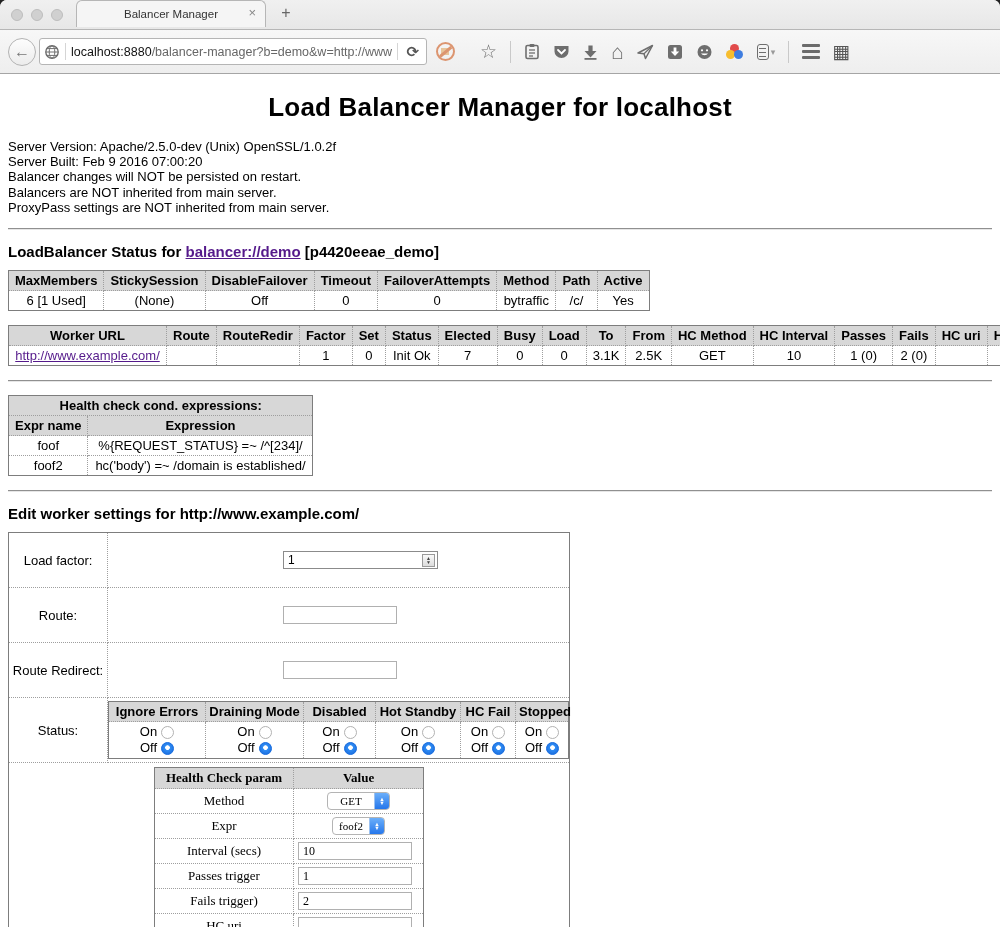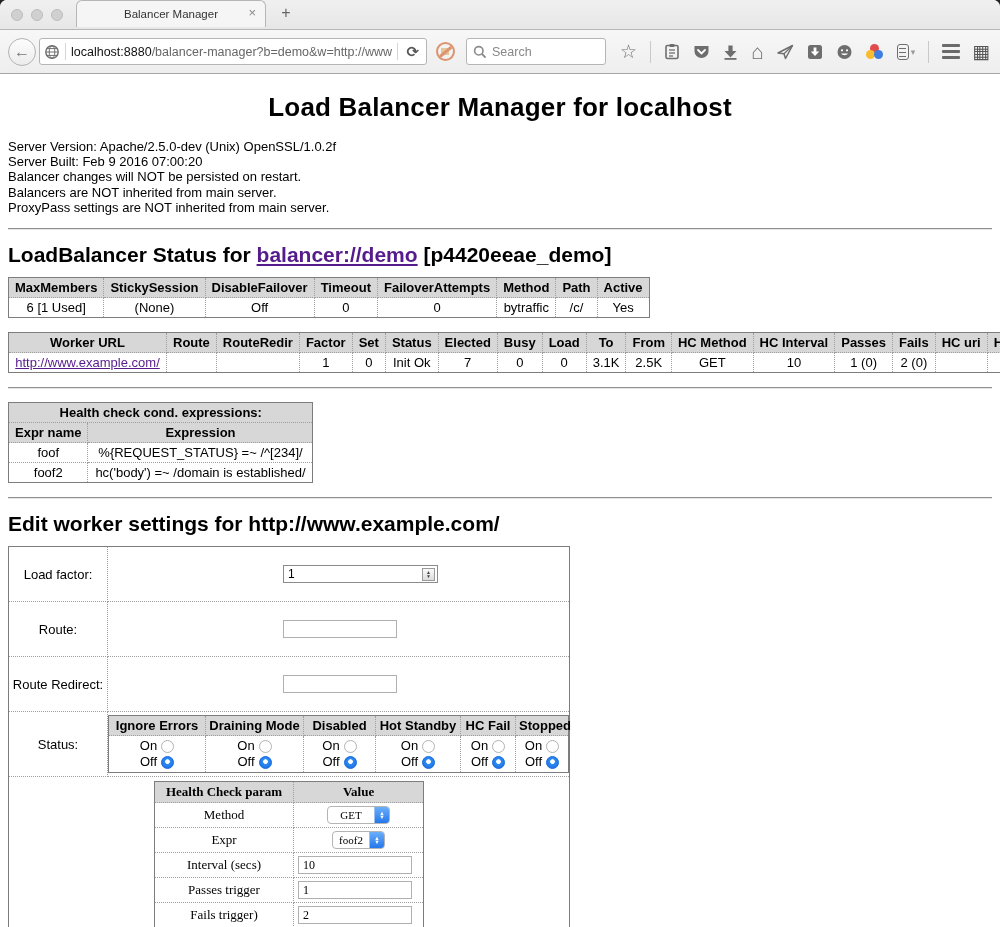--- a/index.html
+++ b/index.html
@@ -43,21 +43,21 @@
   .tb-sep { width:1px; height:22px; background:#c9c9c9; margin-left:13px; }
   .hamburger { margin-left:13px; width:18px; display:flex; flex-direction:column; gap:3px; }
   .hamburger i { height:3px; background:#6b6b6b; border-radius:1px; }
   .grid-ic { font-size:19px; color:#555; margin-left:12px; }
 
   
   .content { background:#fff; padding:4px 8px 0 8px; color:#000; }
   h1.pgtitle { font-size:26px; font-weight:bold; margin:14px 0 16px 0; letter-spacing:0.2px;text-align:center; }
   .infoline { font-size:13px; line-height:15.2px; }
   hr.rule { border:0; border-top:1px solid #909090; border-bottom:1px solid #e6e6e6; margin:13px 0; }
-  h3.sect { font-size:21px; font-weight:bold; margin:8px 0 10px 0; }
+  h3.sect { font-size:15px; font-weight:bold; margin:8px 0 10px 0; }
   h3.sect a { color:#551a8b; }
   table.dt { border-collapse:collapse; border:1px solid #7d7d7d; font-size:13px; margin-bottom:14px; }
   table.dt th { background:#d7d7d7; border:1px dotted #9e9e9e; padding:2px 6px; font-weight:bold; text-align:center; white-space:nowrap; }
   table.dt td { border:1px dotted #9e9e9e; padding:2px 6px; text-align:center; white-space:nowrap; }
   td.lalign { text-align:left;margin-left:48px; }
   a.wlink { color:#551a8b; }
 
   
   table.form { border-collapse:collapse; border:1px solid #7d7d7d; font-size:13px; width:562px; margin-bottom:14px; }
   table.form > tbody > tr > td { border:1px dotted #9e9e9e; padding:18px 3px; }
@@ -118,27 +118,20 @@
           <line x1="1.8" y1="8" x2="14.2" y2="8" stroke="#6e6e6e" stroke-width="1"></line>
           <line x1="2.6" y1="4.6" x2="13.4" y2="4.6" stroke="#6e6e6e" stroke-width="1"></line>
           <line x1="2.6" y1="11.4" x2="13.4" y2="11.4" stroke="#6e6e6e" stroke-width="1"></line>
         </svg>
       <span class="vsep"></span>
       <span class="url-text"><span class="url-host">localhost:8880</span><span class="url-path">/balancer-manager?b=demo&amp;w=http://www.examp</span></span>
       <span class="vsep"></span>
       <span class="reload-ic">⟳</span>
     </div>
     <div class="blocked"></div>
-    <div class="searchbar">
-      <svg class="svgic" width="14" height="14" viewBox="0 0 14 14">
-          <circle cx="5.8" cy="5.8" r="4.2" fill="none" stroke="#8a8a8a" stroke-width="1.6"></circle>
-          <line x1="9" y1="9" x2="12.6" y2="12.6" stroke="#8a8a8a" stroke-width="1.8"></line>
-        </svg>
-      <input type="text" placeholder="Search" style="">
-    </div>
     <div class="tb-icons">
       <span class="uicon" style="font-size:19px;">☆</span>
       <span class="tb-sep" style="margin-left:0"></span>
       <svg class="svgic" width="16" height="17" viewBox="0 0 16 17">
           <rect x="2" y="2.5" width="12" height="13" rx="1.5" fill="none" stroke="#6e6e6e" stroke-width="1.6"></rect>
           <rect x="5.5" y="1" width="5" height="3" rx="1" fill="#6e6e6e"></rect>
           <line x1="5" y1="7" x2="11" y2="7" stroke="#6e6e6e" stroke-width="1.3"></line>
           <line x1="5" y1="10" x2="11" y2="10" stroke="#6e6e6e" stroke-width="1.3"></line>
           <line x1="5" y1="13" x2="9" y2="13" stroke="#6e6e6e" stroke-width="1.3"></line>
         </svg>

